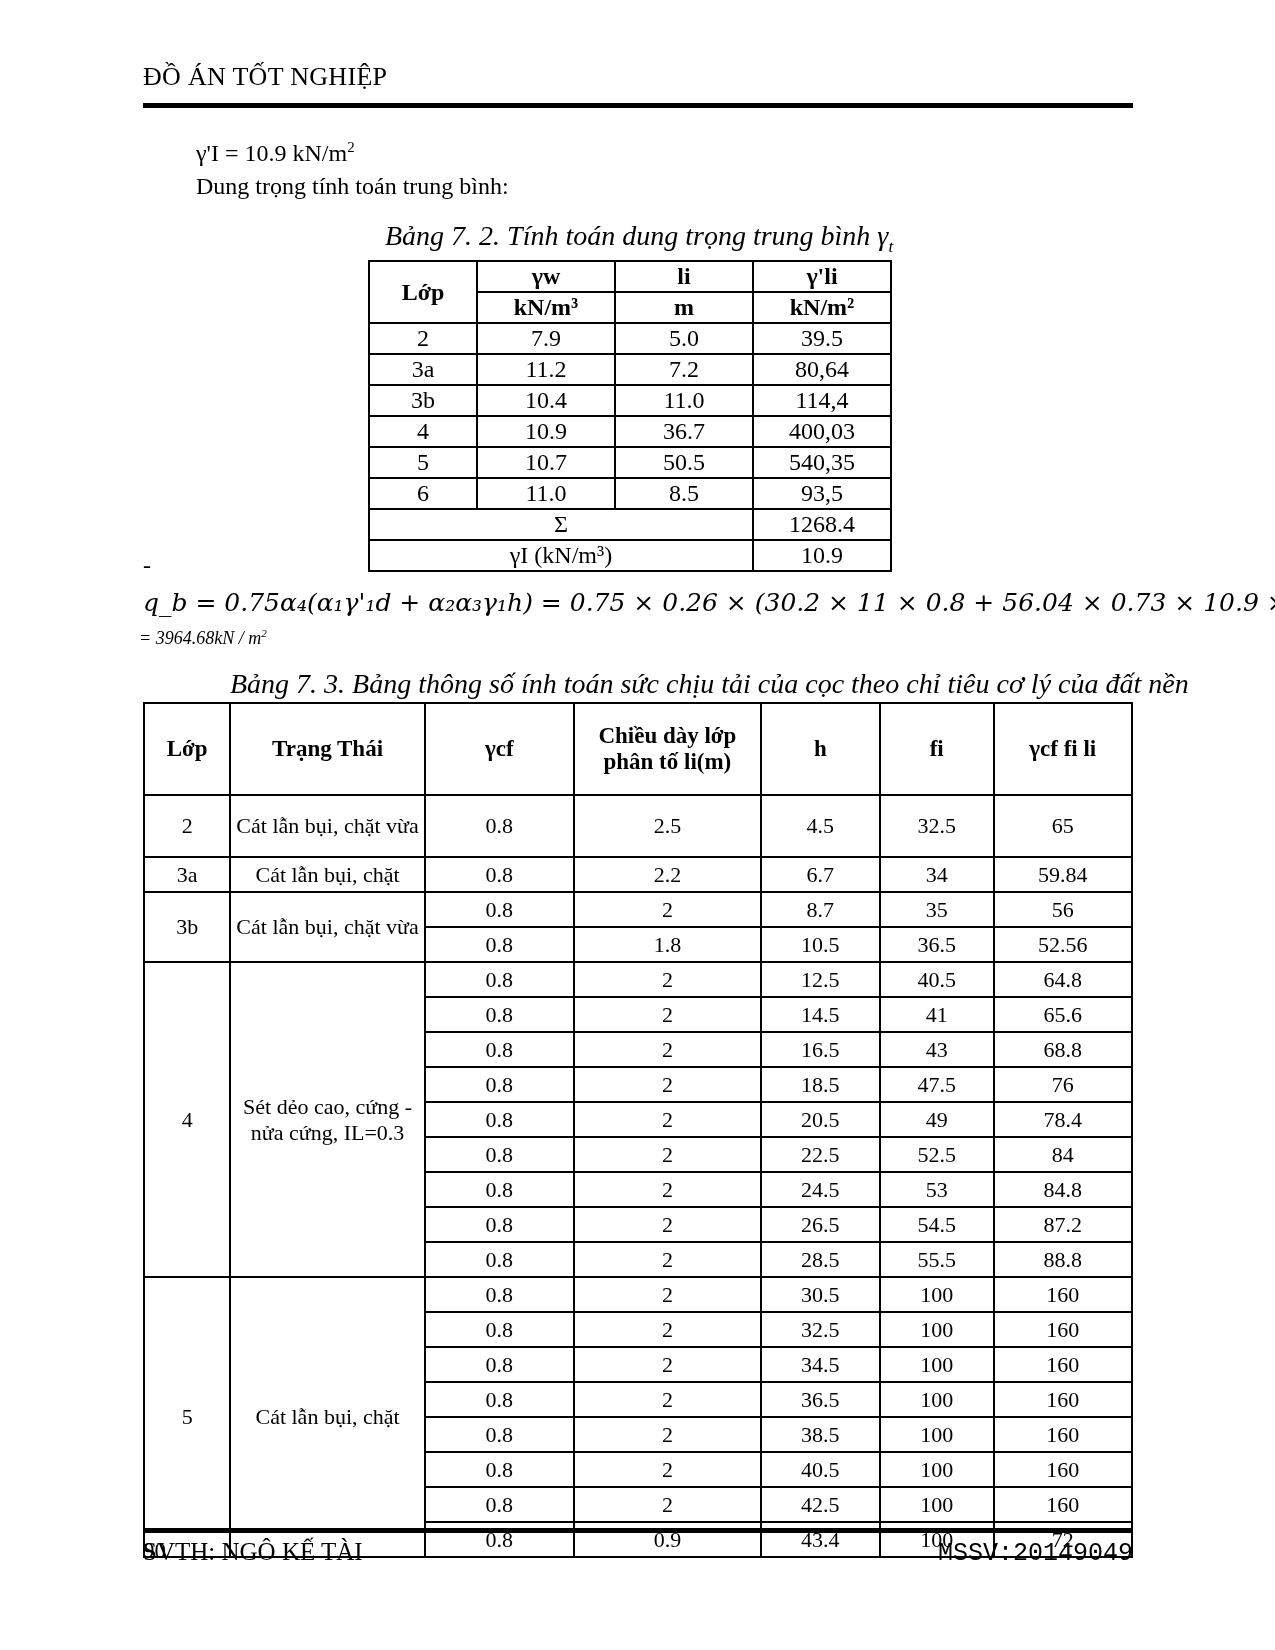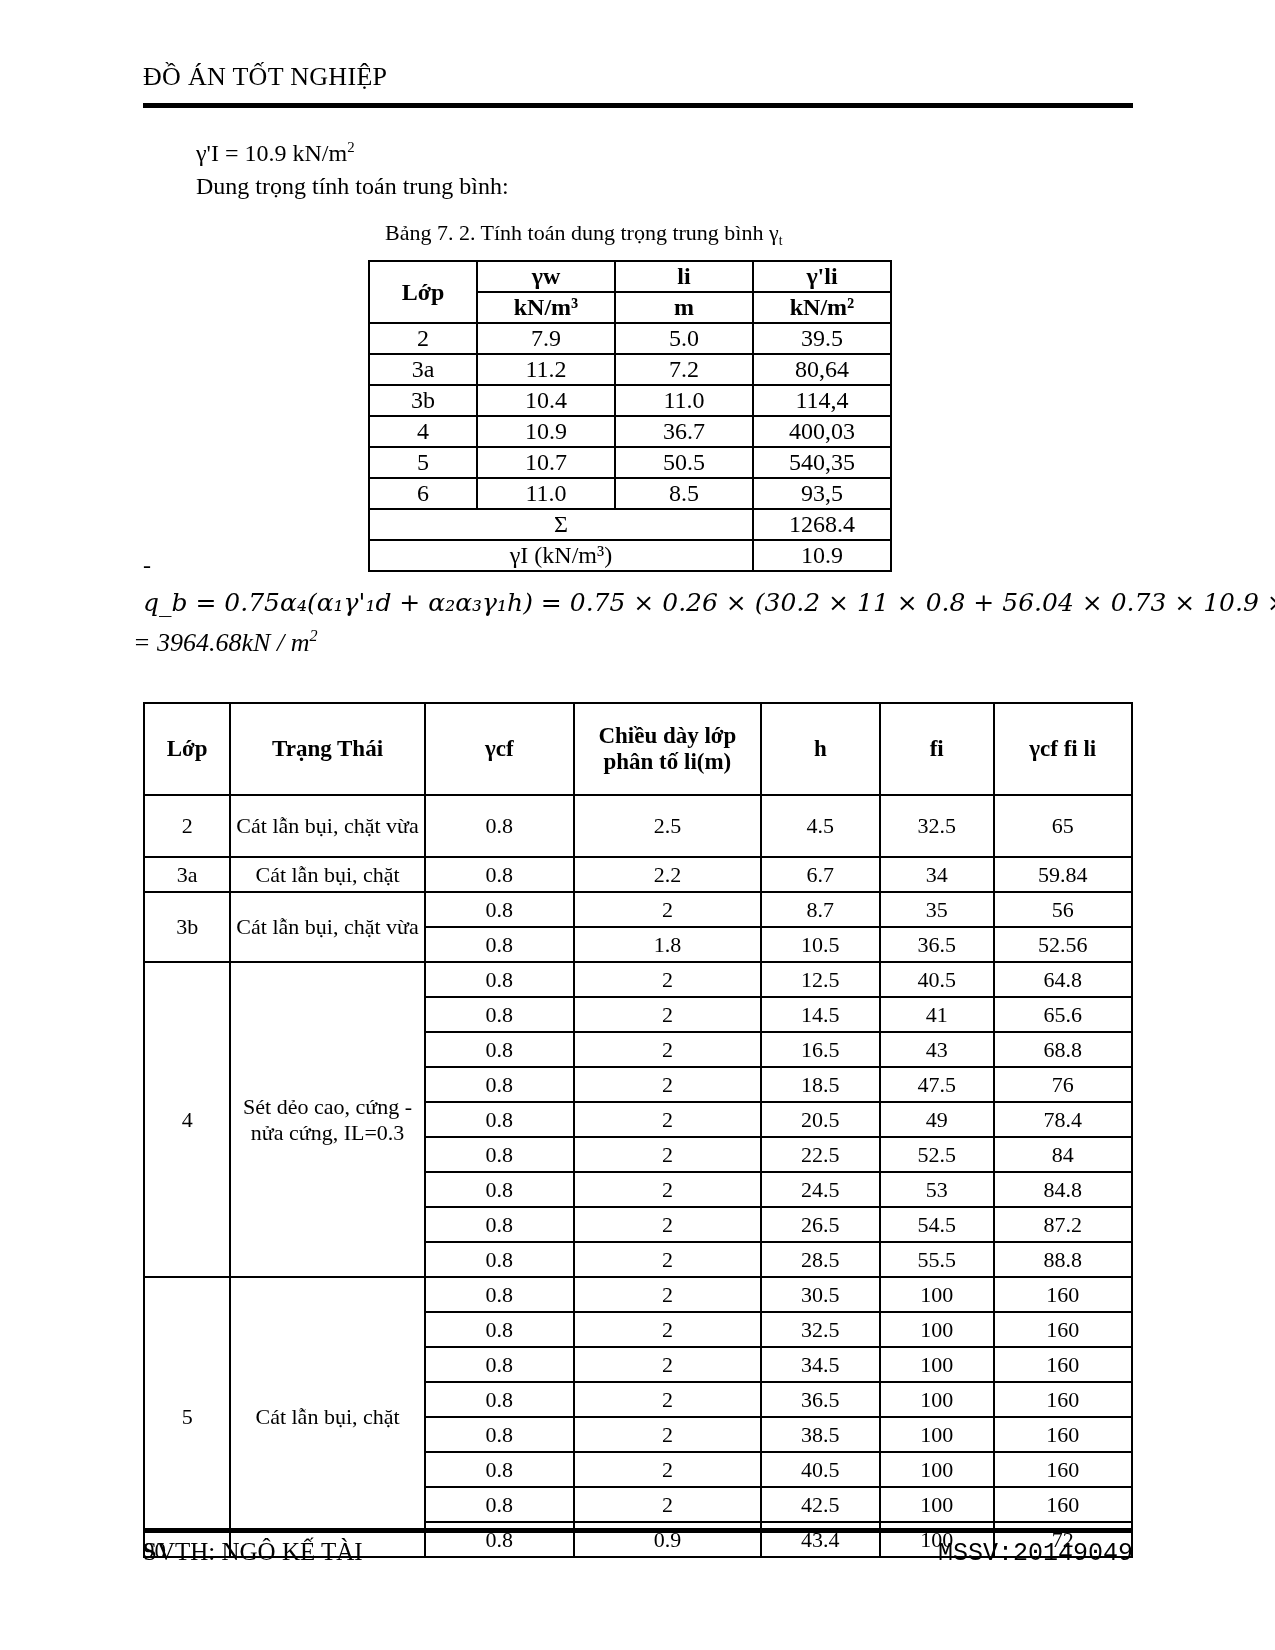--- a/index.html
+++ b/index.html
@@ -76,21 +76,22 @@
     position: absolute;
     font-size: 24px;
     white-space: nowrap;
   }
   sup { font-size: 0.62em; vertical-align: super; line-height: 0; }
   sub { font-size: 0.62em; vertical-align: sub; line-height: 0; }
   .ital { font-style: italic; }
 
   .caption {
     position: absolute;
-    font-size: 22px;
+    font-style: italic;
+    font-size: 28px;
     white-space: nowrap;
   }
 
   
   .tbl2 {
     position: absolute;
     left: 368px;
     top: 260px;
     border-collapse: collapse;
     font-size: 24px;
@@ -221,24 +222,25 @@
         <td>10.9</td>
       </tr>
     </tbody>
   </table>
 
   <div class="txt-line" style="left:143px; top:552px;">-</div>
 
   <div class="txt-line ital" style="left:143px; top:588px; font-size:25px;">
     <span class="gsym">q_b = 0.75α₄(α₁γ'₁d + α₂α₃γ₁h) = 0.75 × 0.26 × (30.2 × 11 × 0.8 + 56.04 × 0.73 × 10.9 × 45)</span>
   </div>
-  <div class="txt-line ital" style="left:133px; top:628px; font-size:26px;">
+  <div class="txt-line ital" style="left:139px; top:628px; font-size:18px;">
     <span>= 3964.68kN / m</span><sup>2</sup>
   </div>
 
+  <div class="caption" style="left:230px; top:668px;">Bảng 7. 3. Bảng thông số ính toán sức chịu tải của cọc theo chỉ tiêu cơ lý của đất nền</div>
 
   <table class="tbl3">
     <thead>
       <tr>
         <th class="w-lop">Lớp</th>
         <th class="w-trang">Trạng Thái</th>
         <th class="w-gcf">γcf</th>
         <th class="w-cd">Chiều dày lớp phân tố li(m)</th>
         <th class="w-h">h</th>
         <th class="w-fi">fi</th>

